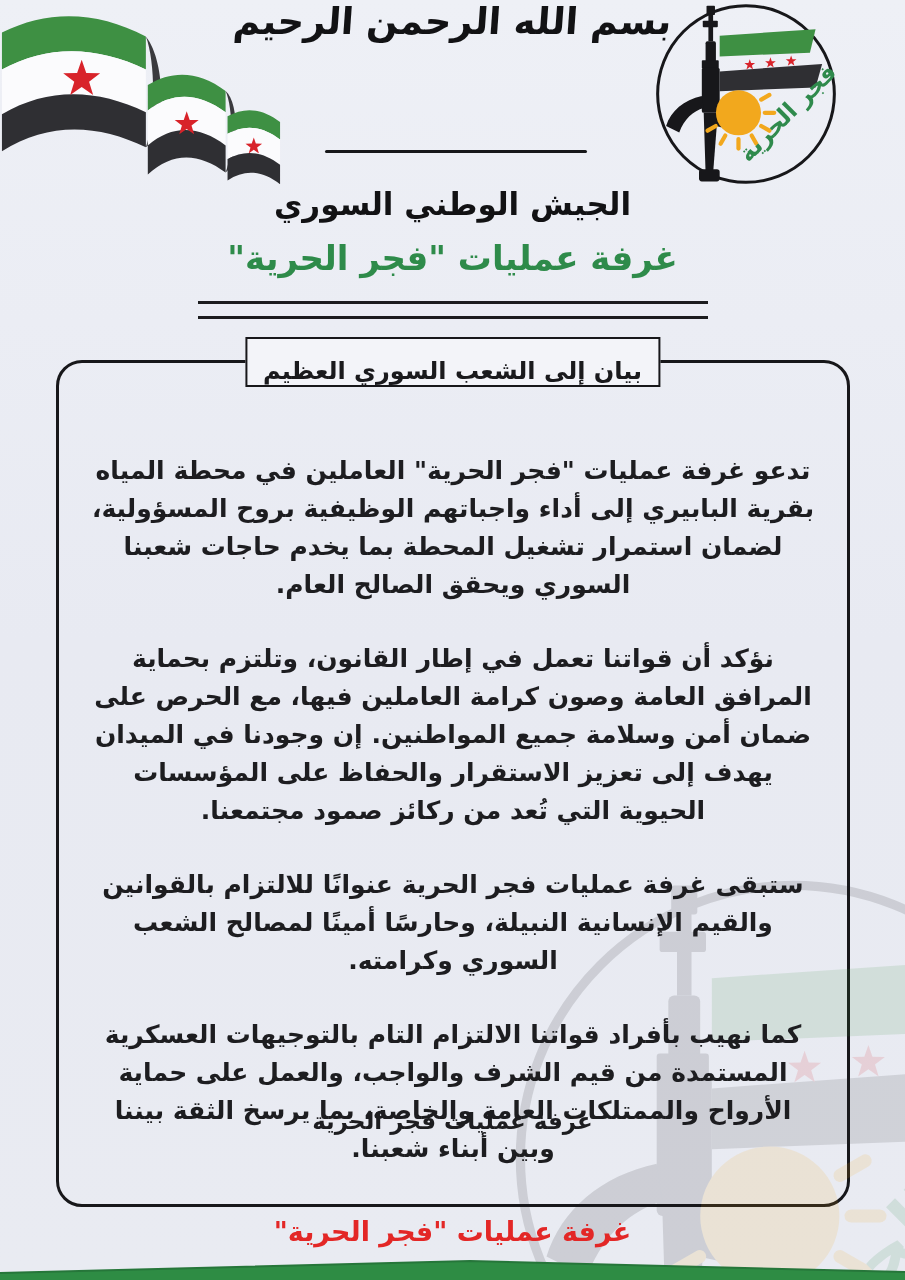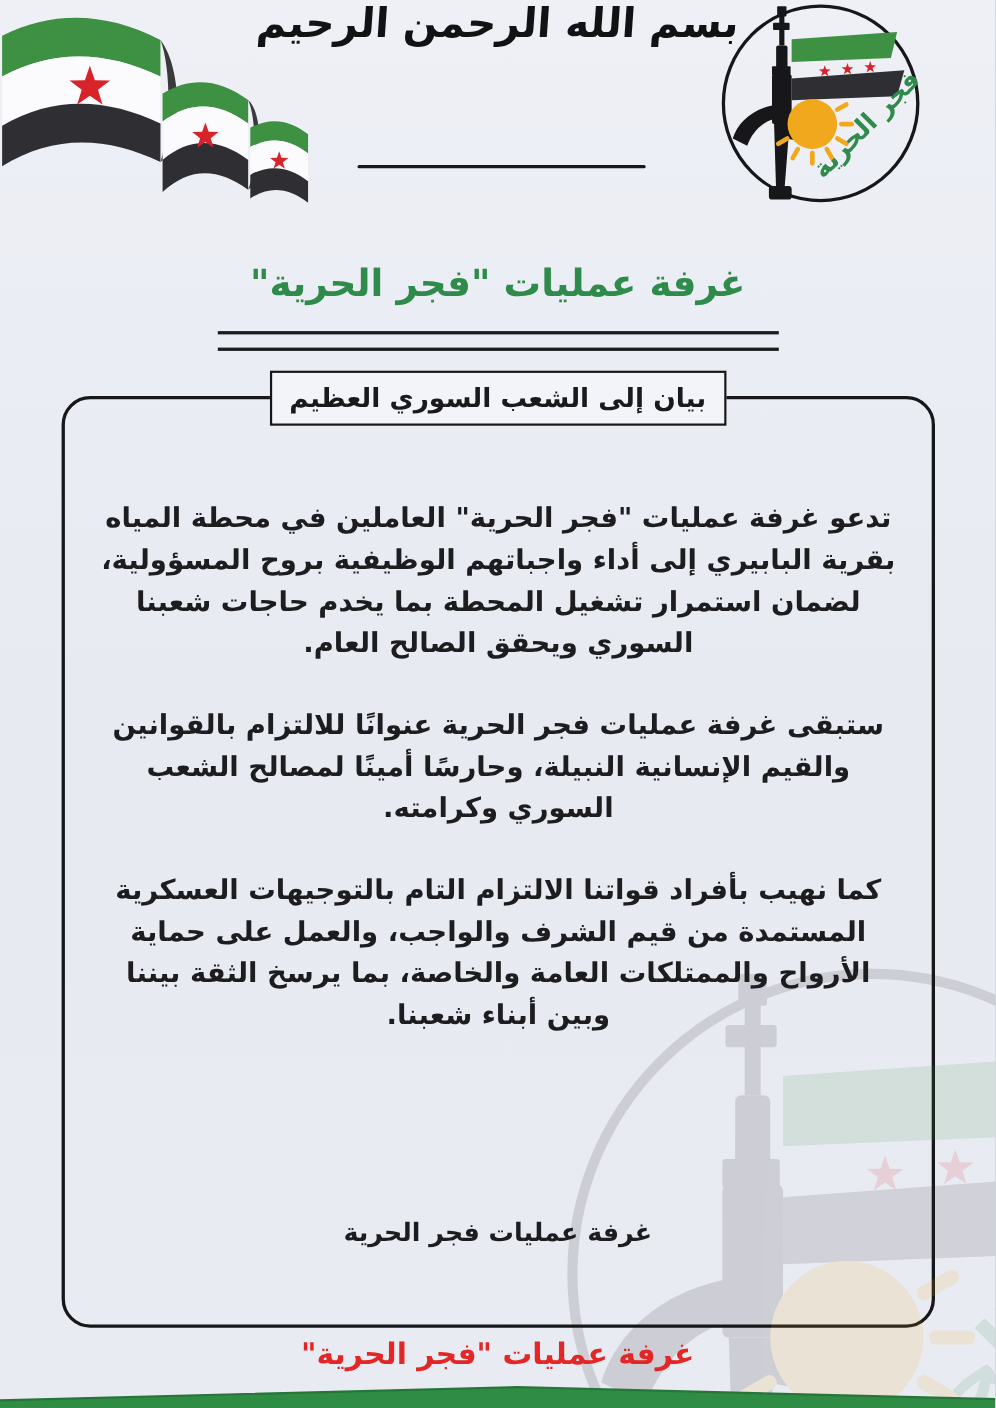--- a/index.html
+++ b/index.html
@@ -37,21 +37,21 @@
   
   .content-box{
     position:absolute; left:56px; top:360px; width:794px; height:847px;
     border:3px solid #17171a; border-radius:26px; box-sizing:border-box;
     background:transparent;
   }
   .title-box{
     position:absolute; left:50%; top:337px; transform:translateX(-50%);
     min-width:308px; height:50px; padding:0 16px; box-sizing:border-box;
     background:#f3f4f9; border:2px solid #17171a;
-    display:flex; align-items:center; justify-content:center;
+    display:flex; align-items:flex-end; justify-content:center;
     font-size:24px; font-weight:bold; color:#1a1a1d; direction:rtl; z-index:3;
   }
   .body-text{
     position:absolute; left:56px; top:360px; width:794px; box-sizing:border-box;
     padding:92px 34px 0 34px; direction:rtl; text-align:center; z-index:2;
   }
   .body-text p{
     margin:0 0 36px 0; font-size:25px; line-height:1.52; font-weight:bold;
     color:#1d1d20;
   }
@@ -143,31 +143,33 @@
     <path transform="translate(261,149) scale(0.45)" fill="#d8232a" d="M0,-20 L4.7,-6.5 L19,-6.2 L7.6,2.5 L11.8,16.2 L0,8 L-11.8,16.2 L-7.6,2.5 L-19,-6.2 L-4.7,-6.5 Z"></path>
   </svg>
 
   <svg class="logo-badge">
       <use href="#fajr-logo"></use>
     </svg>
 
   <div class="bismillah">بسم الله الرحمن الرحيم</div>
   <div class="bismillah-rule"></div>
 
+  <div class="army-title">الجيش الوطني السوري</div>
   <div class="ops-title">غرفة عمليات "فجر الحرية"</div>
 
   <div class="double-rule"></div>
 
   <div class="content-box"></div>
   <div class="title-box">
     <span>بيان إلى الشعب السوري العظيم</span>
   </div>
 
   <div class="body-text">
     <p>تدعو غرفة عمليات "فجر الحرية" العاملين في محطة المياه بقرية البابيري إلى أداء واجباتهم الوظيفية بروح المسؤولية، لضمان استمرار تشغيل المحطة بما يخدم حاجات شعبنا السوري ويحقق الصالح العام.</p>
+    <p>نؤكد أن قواتنا تعمل في إطار القانون، وتلتزم بحماية المرافق العامة وصون كرامة العاملين فيها، مع الحرص على ضمان أمن وسلامة جميع المواطنين. إن وجودنا في الميدان يهدف إلى تعزيز الاستقرار والحفاظ على المؤسسات الحيوية التي تُعد من ركائز صمود مجتمعنا.</p>
     <p>ستبقى غرفة عمليات فجر الحرية عنوانًا للالتزام بالقوانين والقيم الإنسانية النبيلة، وحارسًا أمينًا لمصالح الشعب السوري وكرامته.</p>
     <p>كما نهيب بأفراد قواتنا الالتزام التام بالتوجيهات العسكرية المستمدة من قيم الشرف والواجب، والعمل على حماية الأرواح والممتلكات العامة والخاصة، بما يرسخ الثقة بيننا وبين أبناء شعبنا.</p>
   </div>
 
   <div class="signature">غرفة عمليات فجر الحرية</div>
 
   <svg class="watermark">
       <use href="#fajr-logo"></use>
     </svg>
 

